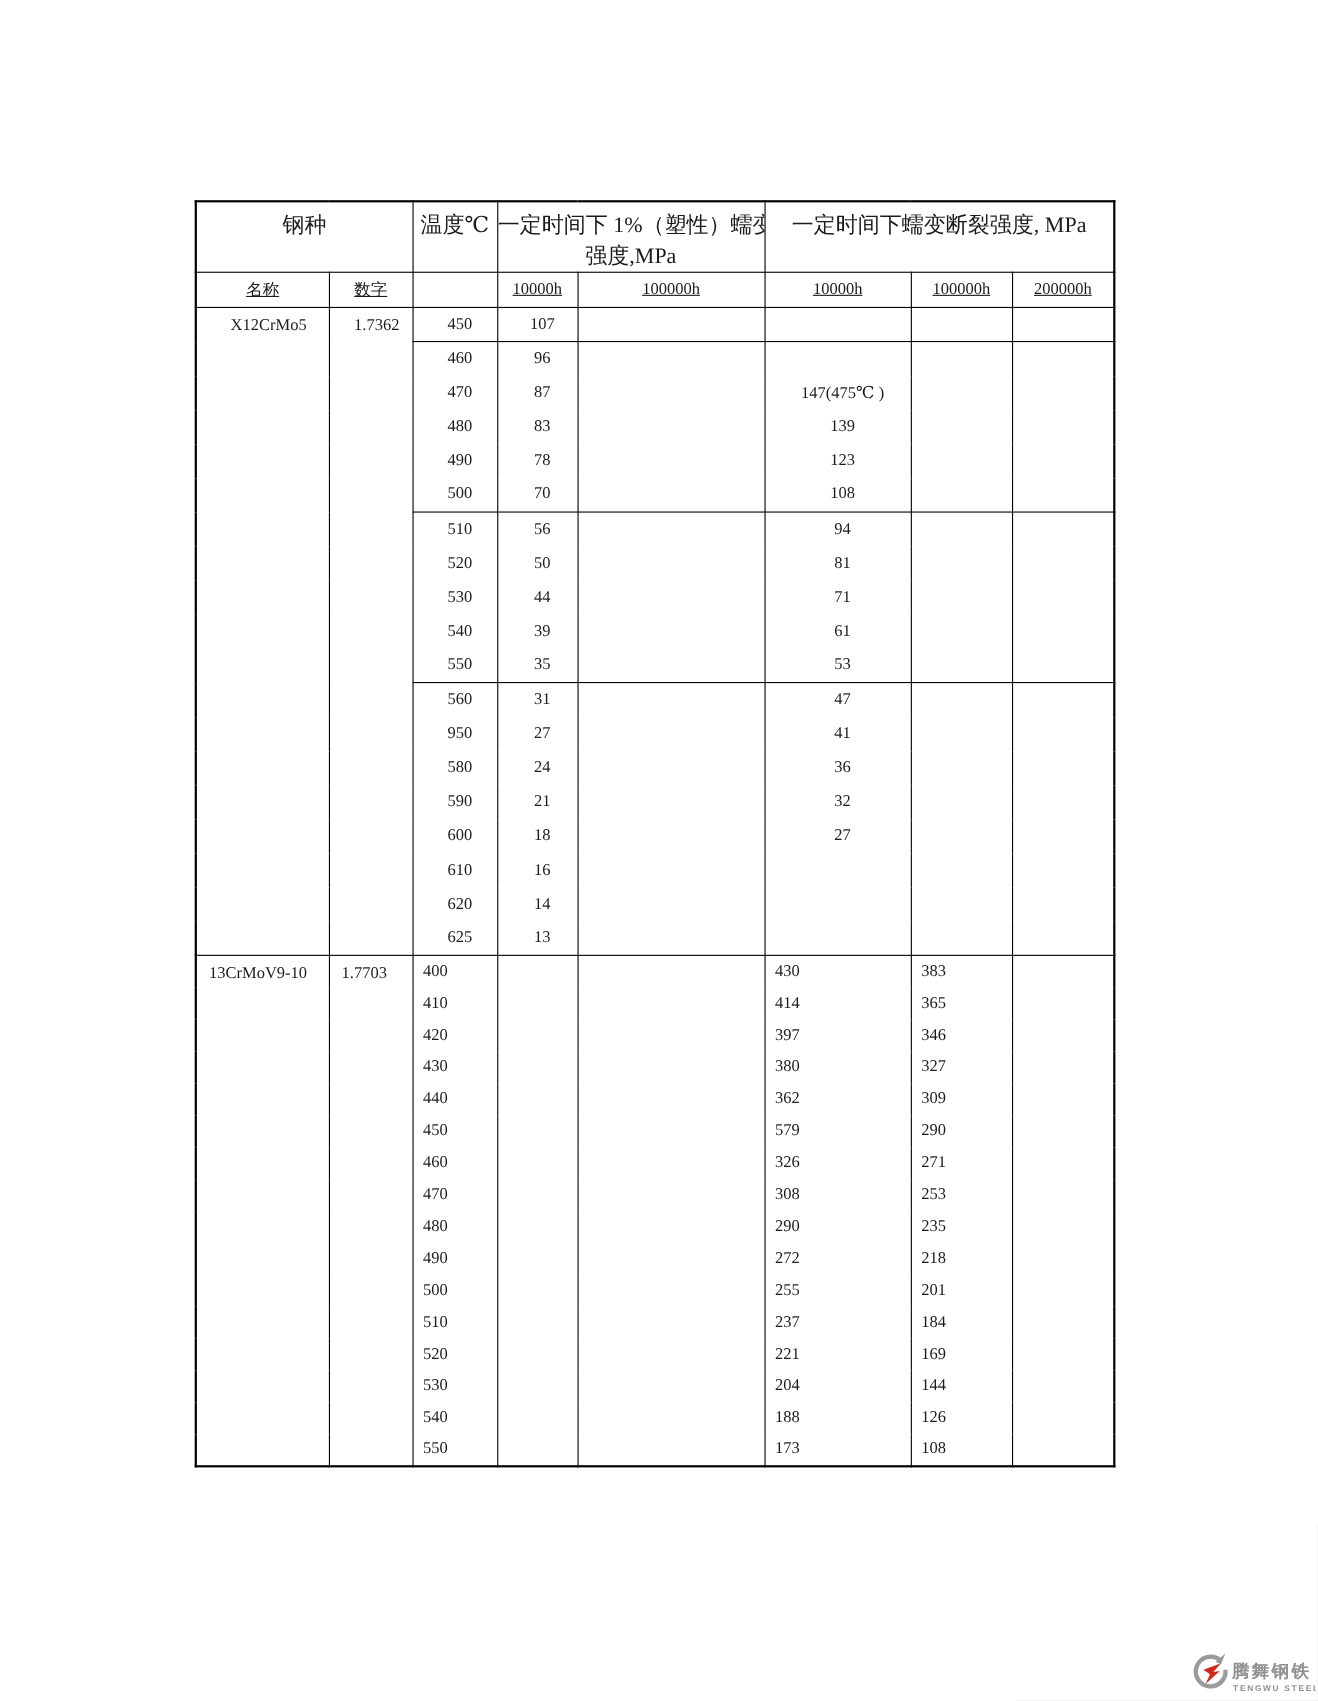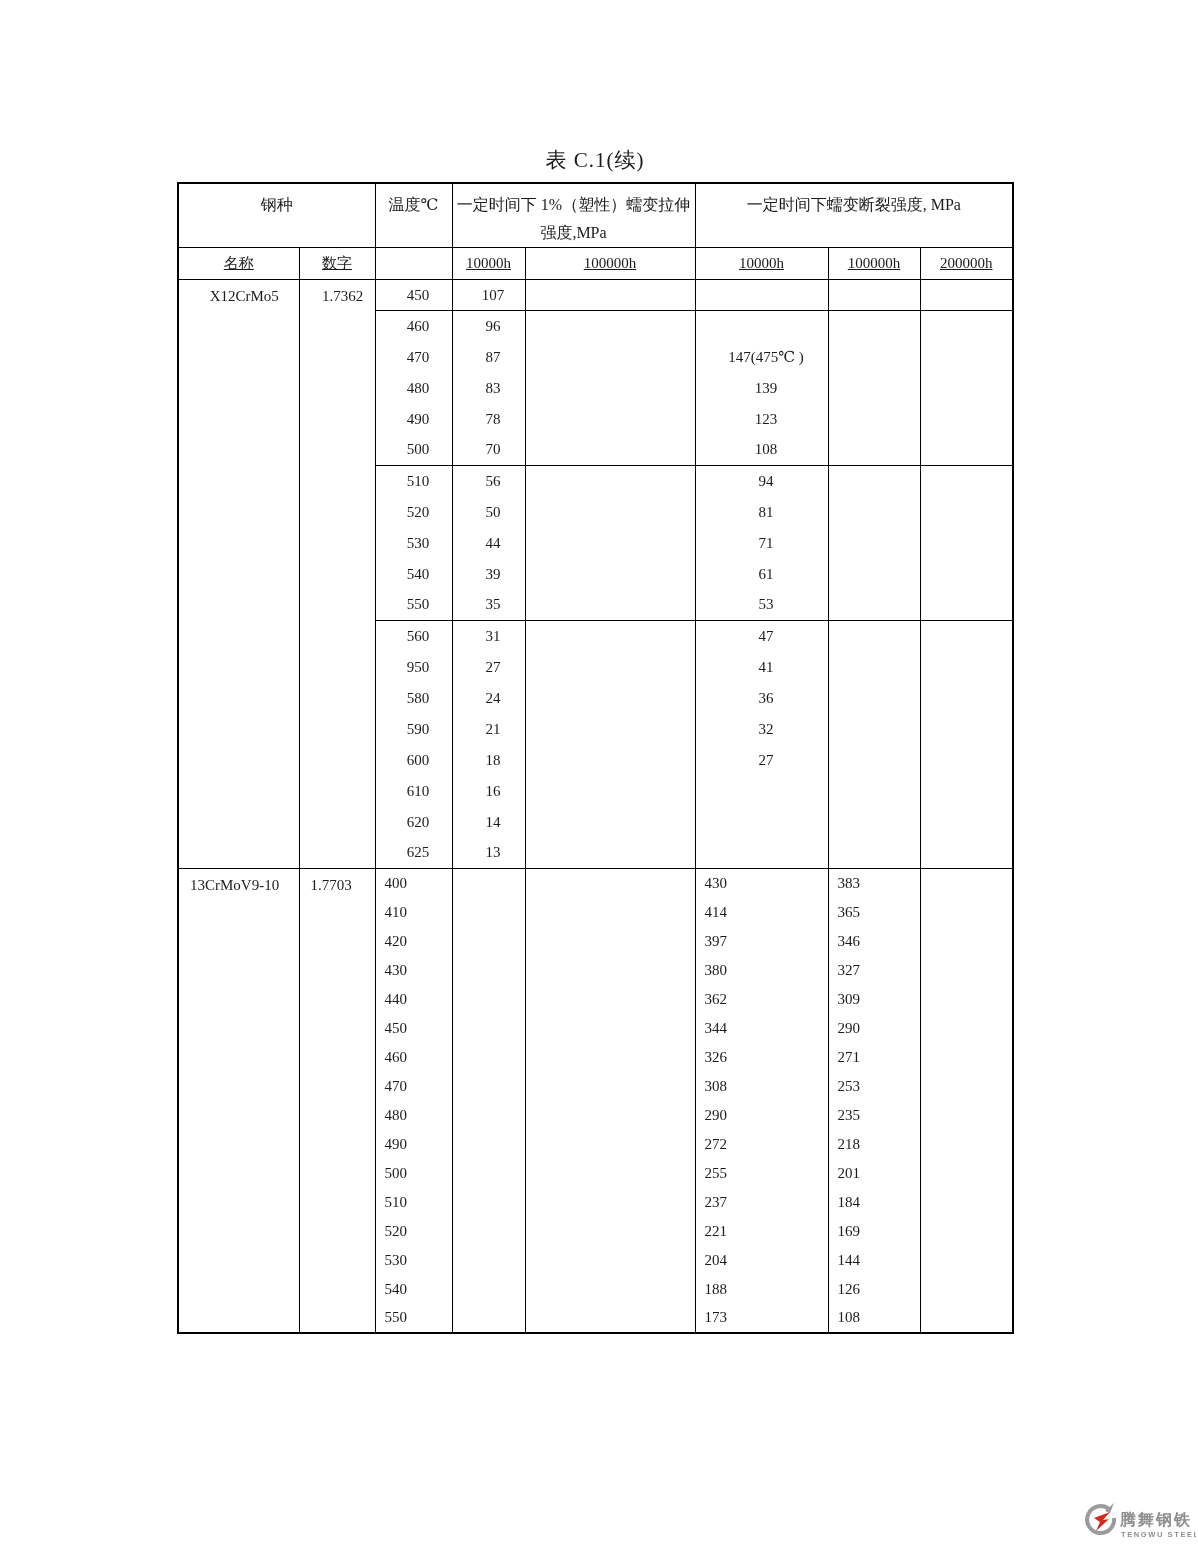--- a/index.html
+++ b/index.html
@@ -17,42 +17,41 @@
     border-collapse:collapse; table-layout:fixed;
     border:2px solid #000;
   }
   .std-table th, .std-table td {
     border-left:1px solid #000; border-right:1px solid #000;
     font-weight:normal; overflow:hidden; white-space:nowrap;
     padding:0; margin:0;
   }
   .std-table thead th { border:1px solid #000; text-align:center; }
   tr.hr1 { height:61px; }
-  tr.hr1 th { font-size:16px; vertical-align:top; padding-top:7px; line-height:28px; }
+  tr.hr1 th { font-size:20px; vertical-align:top; padding-top:7px; line-height:28px; }
   tr.hr2 { height:32px; }
   tr.hr2 th { font-size:15px; vertical-align:middle;text-decoration:underline; }
   .std-table td { font-size:15px; vertical-align:middle; padding-left:9px; }
   tr.b0 { height:31px;text-align:center; }
   tr.b1 { height:29px; }
   td.group-end { border-bottom:1px solid #000; }
   td.name-cell, td.num-cell {
     vertical-align:top; padding-top:6px; padding-left:11px; line-height:20px;
   }
   .page-number {
     position:absolute; top:1414px; left:177px; width:836px;
     text-align:right; font-weight:bold; font-size:17px;
   }
   .logo { position:absolute; left:1082px; top:1496px; width:114px; height:47px; }
 </style>
 </head>
 <body>
 
 <div class="page">
 
-  <div class="doc-title">表 C.1(续)</div>
 
   <table class="std-table">
     <colgroup>
       <col style="width:121px">
       <col style="width:76px">
       <col style="width:77px">
       <col style="width:73px">
       <col style="width:170px">
       <col style="width:133px">
       <col style="width:92px">
@@ -273,21 +272,21 @@
           <td></td>
           <td></td>
           <td>362</td>
           <td>309</td>
           <td></td>
         </tr>
         <tr class="b1">
           <td>450</td>
           <td></td>
           <td></td>
-          <td>344</td>
+          <td>579</td>
           <td>290</td>
           <td></td>
         </tr>
         <tr class="b1">
           <td>460</td>
           <td></td>
           <td></td>
           <td>326</td>
           <td>271</td>
           <td></td>

